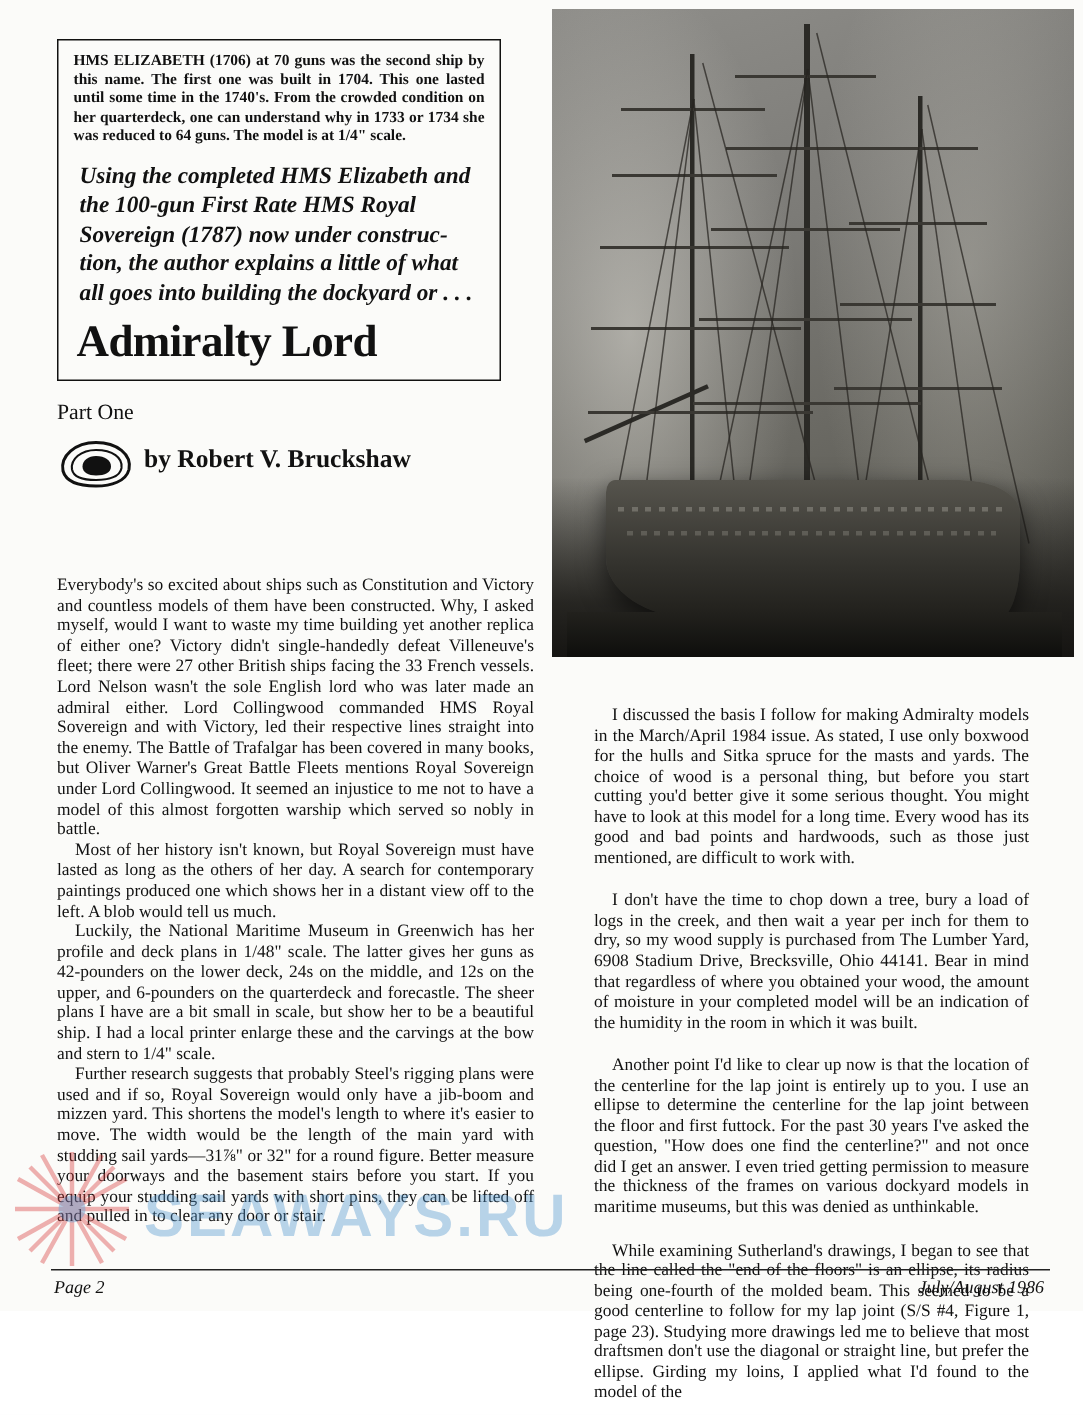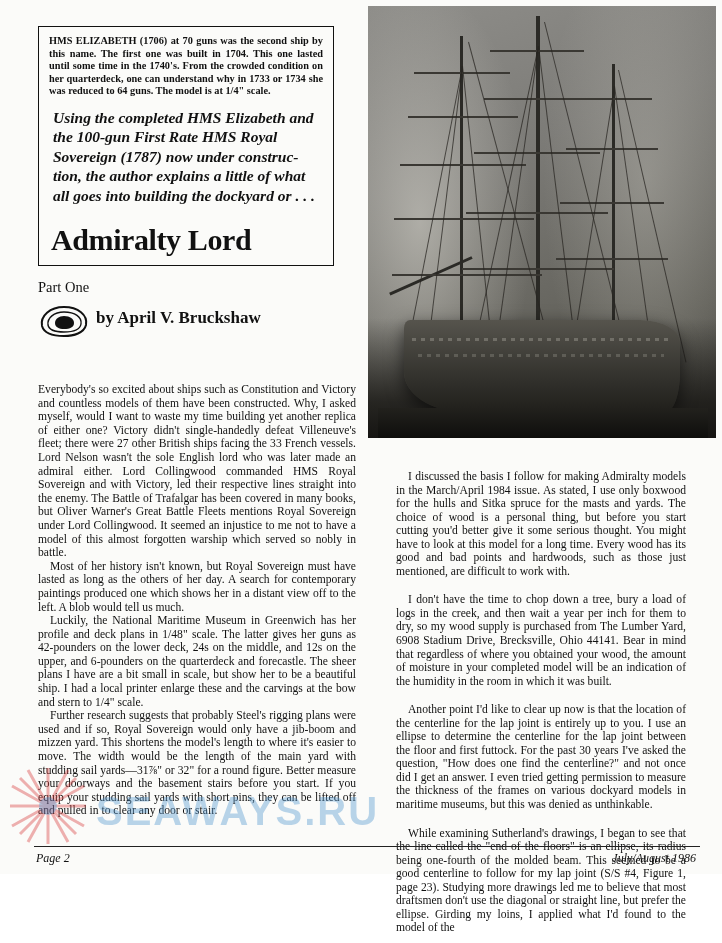--- a/index.html
+++ b/index.html
@@ -117,21 +117,21 @@
     text-align: right;
     font-style: italic;
     font-weight: bold;
     font-size: 10.3px;
   }
   .deck {
     font-style: italic;
     font-weight: bold;
     font-size: 15.5px;
     line-height: 19.5px;
-    margin: 10px 2px 18px 4px;
+    margin: 10px 2px 6px 4px;
   }
   .headline {
     font-family: "Liberation Serif", serif;
     font-weight: bold;
     font-size: 30px;
     letter-spacing: -0.4px;
     margin: 2px 0 2px 2px;
   }
   .partone {
     font-size: 14.5px;
@@ -292,21 +292,21 @@
     <div class="partone">Part One</div>
 
     <div class="bylinewrap">
       <span class="logo">
         <svg width="52" height="34" viewBox="0 0 52 34">
           <path d="M4,22 C2,12 12,3 26,3 C40,3 50,11 48,21 C46,29 36,32 26,32 C14,32 6,29 4,22 Z" fill="none" stroke="#111" stroke-width="2"></path>
           <path d="M10,21 C9,14 16,8 26,8 C37,8 44,13 43,20 C42,26 34,28 26,28 C17,28 11,26 10,21 Z" fill="none" stroke="#111" stroke-width="1.4"></path>
           <path d="M17,19 C17,15 21,12 26,12 C32,12 36,15 36,19 C36,23 32,25 26,25 C21,25 17,23 17,19 Z" fill="#111"></path>
         </svg>
       </span>
-      <div class="byline">by April V. Bruckshaw</div>
+      <div class="byline">by Robert V. Bruckshaw</div>
     </div>
   </div>
 
   <div class="leftcol body-col leftbody">
     <p class="first">Everybody's so excited about ships such as Constitution and Victory and countless models of them have been constructed. Why, I asked myself, would I want to waste my time building yet another replica of either one? Victory didn't single-handedly defeat Villeneuve's fleet; there were 27 other British ships facing the 33 French vessels. Lord Nelson wasn't the sole English lord who was later made an admiral either. Lord Collingwood commanded HMS Royal Sovereign and with Victory, led their respective lines straight into the enemy. The Battle of Trafalgar has been covered in many books, but Oliver Warner's Great Battle Fleets mentions Royal Sovereign under Lord Collingwood. It seemed an injustice to me not to have a model of this almost forgotten warship which served so nobly in battle.</p>
     <p>Most of her history isn't known, but Royal Sovereign must have lasted as long as the others of her day. A search for contemporary paintings produced one which shows her in a distant view off to the left. A blob would tell us much.</p>
     <p>Luckily, the National Maritime Museum in Greenwich has her profile and deck plans in 1/48" scale. The latter gives her guns as 42-pounders on the lower deck, 24s on the middle, and 12s on the upper, and 6-pounders on the quarterdeck and forecastle. The sheer plans I have are a bit small in scale, but show her to be a beautiful ship. I had a local printer enlarge these and the carvings at the bow and stern to 1/4" scale.</p>
     <p>Further research suggests that probably Steel's rigging plans were used and if so, Royal Sovereign would only have a jib-boom and mizzen yard. This shortens the model's length to where it's easier to move. The width would be the length of the main yard with studding sail yards—31⅞" or 32" for a round figure. Better measure your doorways and the basement stairs before you start. If you equip your studding sail yards with short pins, they can be lifted off and pulled in to clear any door or stair.</p>
   </div>
 

